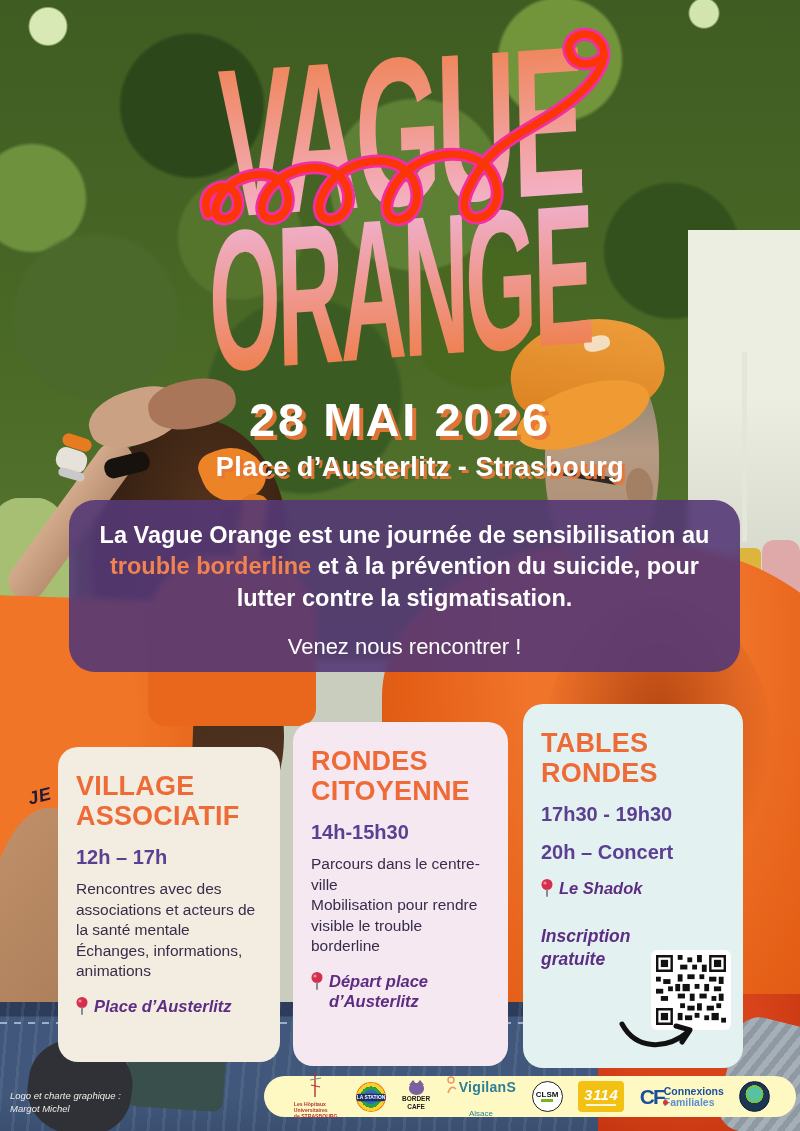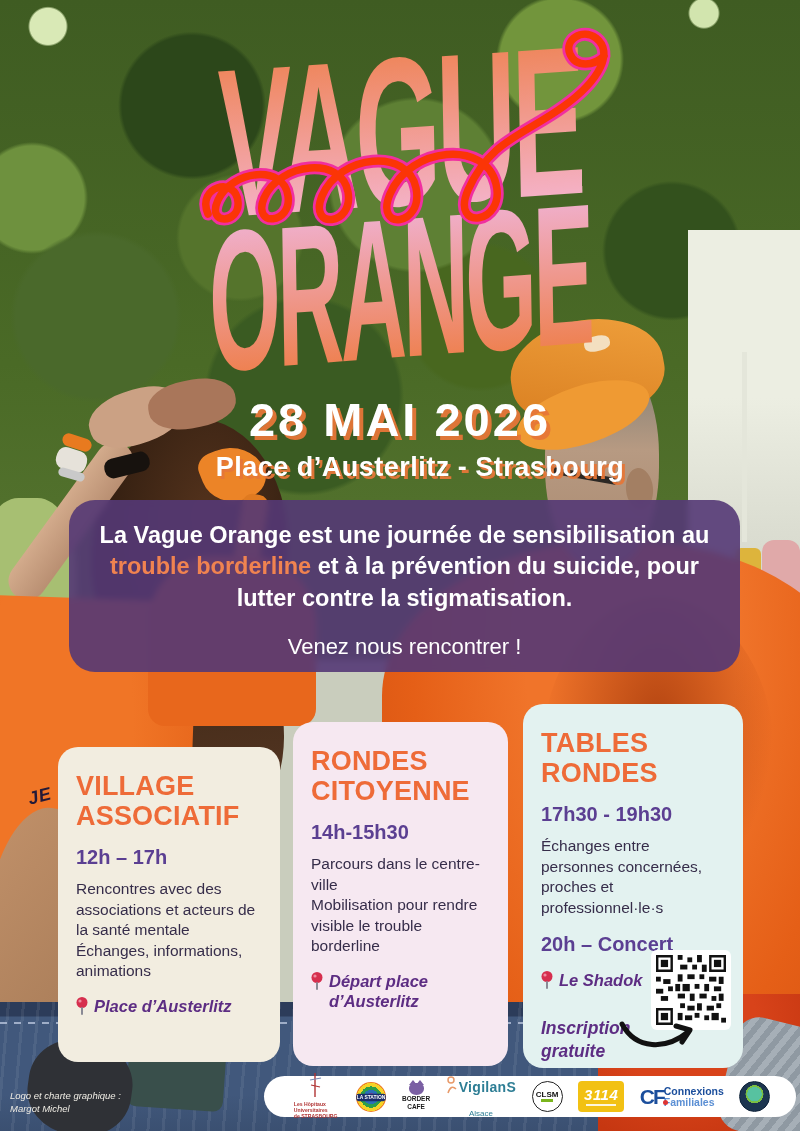--- a/index.html
+++ b/index.html
@@ -111,21 +111,21 @@
   .cTitle{color:#ee6b38;font-weight:900;font-size:27px;line-height:1.12;letter-spacing:.2px;white-space:pre-line;}
   .cTime{color:#5b3f92;font-weight:800;font-size:20px;margin-top:15px;}
   .cBody{color:#362d4a;font-weight:500;font-size:15.5px;line-height:1.32;margin-top:10px;white-space:pre-line;}
   .cPlace{display:flex;gap:6px;align-items:flex-start;margin-top:14px;color:#5d2d83;
      font-style:italic;font-weight:700;font-size:16.5px;line-height:1.25;}
   .cNote{margin-top:26px;color:#5d2d83;font-style:italic;font-weight:600;font-size:17.5px;width:110px;line-height:1.3;}
   .qr{position:absolute;right:12px;top:246px;width:80px;height:80px;background:#fff;border-radius:6px;padding:5px;}
   .arrow{position:absolute;left:95px;top:312px;width:84px;height:40px;}
 
   
-  .logobar{left:264px;top:1076px;width:532px;height:41px;background:#ffffff;border-radius:21px;z-index:6;
+  .logobar{left:264px;top:1076px;width:532px;height:41px;background:#fef9c3;border-radius:21px;z-index:6;
      display:flex;align-items:center;justify-content:space-evenly;padding:0 10px;}
   .lg{display:flex;flex-direction:column;align-items:center;justify-content:center;line-height:1;}
   .husWrap{display:flex;align-items:center;gap:2px;}
   .husTxt{font-size:6px;transform:scale(.85);color:#b03434;font-weight:700;white-space:pre-line;text-align:left;line-height:1.15;}
   .station{width:30px;height:30px;border-radius:50%;position:relative;
      background:radial-gradient(circle,#7a3f9d 0 18%,#2a6fb8 18% 34%,#2f9e49 34% 50%,#f5d327 50% 66%,#ef7d24 66% 82%,#e23a3a 82% 100%);}
   .stationBand{position:absolute;left:-3px;top:11px;width:36px;height:9px;background:#1b2d6b;border-radius:3px;
      color:#fff;font-size:6px;font-weight:700;text-align:center;line-height:9px;transform:scale(.82);}
   .catHead{width:15px;height:12px;background:#7a5fa3;border-radius:45% 45% 55% 55%;position:relative;}
   .catHead:before,.catHead:after{content:"";position:absolute;top:-3px;width:0;height:0;
@@ -253,21 +253,20 @@
         <rect x="5" y="10" width="2" height="8" rx="1" fill="#8a8a95"></rect>
       </svg>
       <span>Départ place d’Austerlitz</span>
     </div>
   </div>
 
   <div class="abs card card3">
     <div class="cTitle">TABLES
 RONDES</div>
     <div class="cTime">17h30 - 19h30</div>
-    <div class="cBody">Échanges entre personnes concernées, proches et professionnel·le·s</div>
     <div class="cTime">20h – Concert</div>
     <div class="cPlace">
       <svg class="pinSvg" width="12" height="19">
         <circle cx="6" cy="5.5" r="5.5" fill="#d62f4e"></circle>
         <circle cx="4" cy="4" r="1.6" fill="#ef8ba0"></circle>
         <rect x="5" y="10" width="2" height="8" rx="1" fill="#8a8a95"></rect>
       </svg>
       <span>Le Shadok</span>
     </div>
     <div class="cNote">Inscription gratuite</div>

